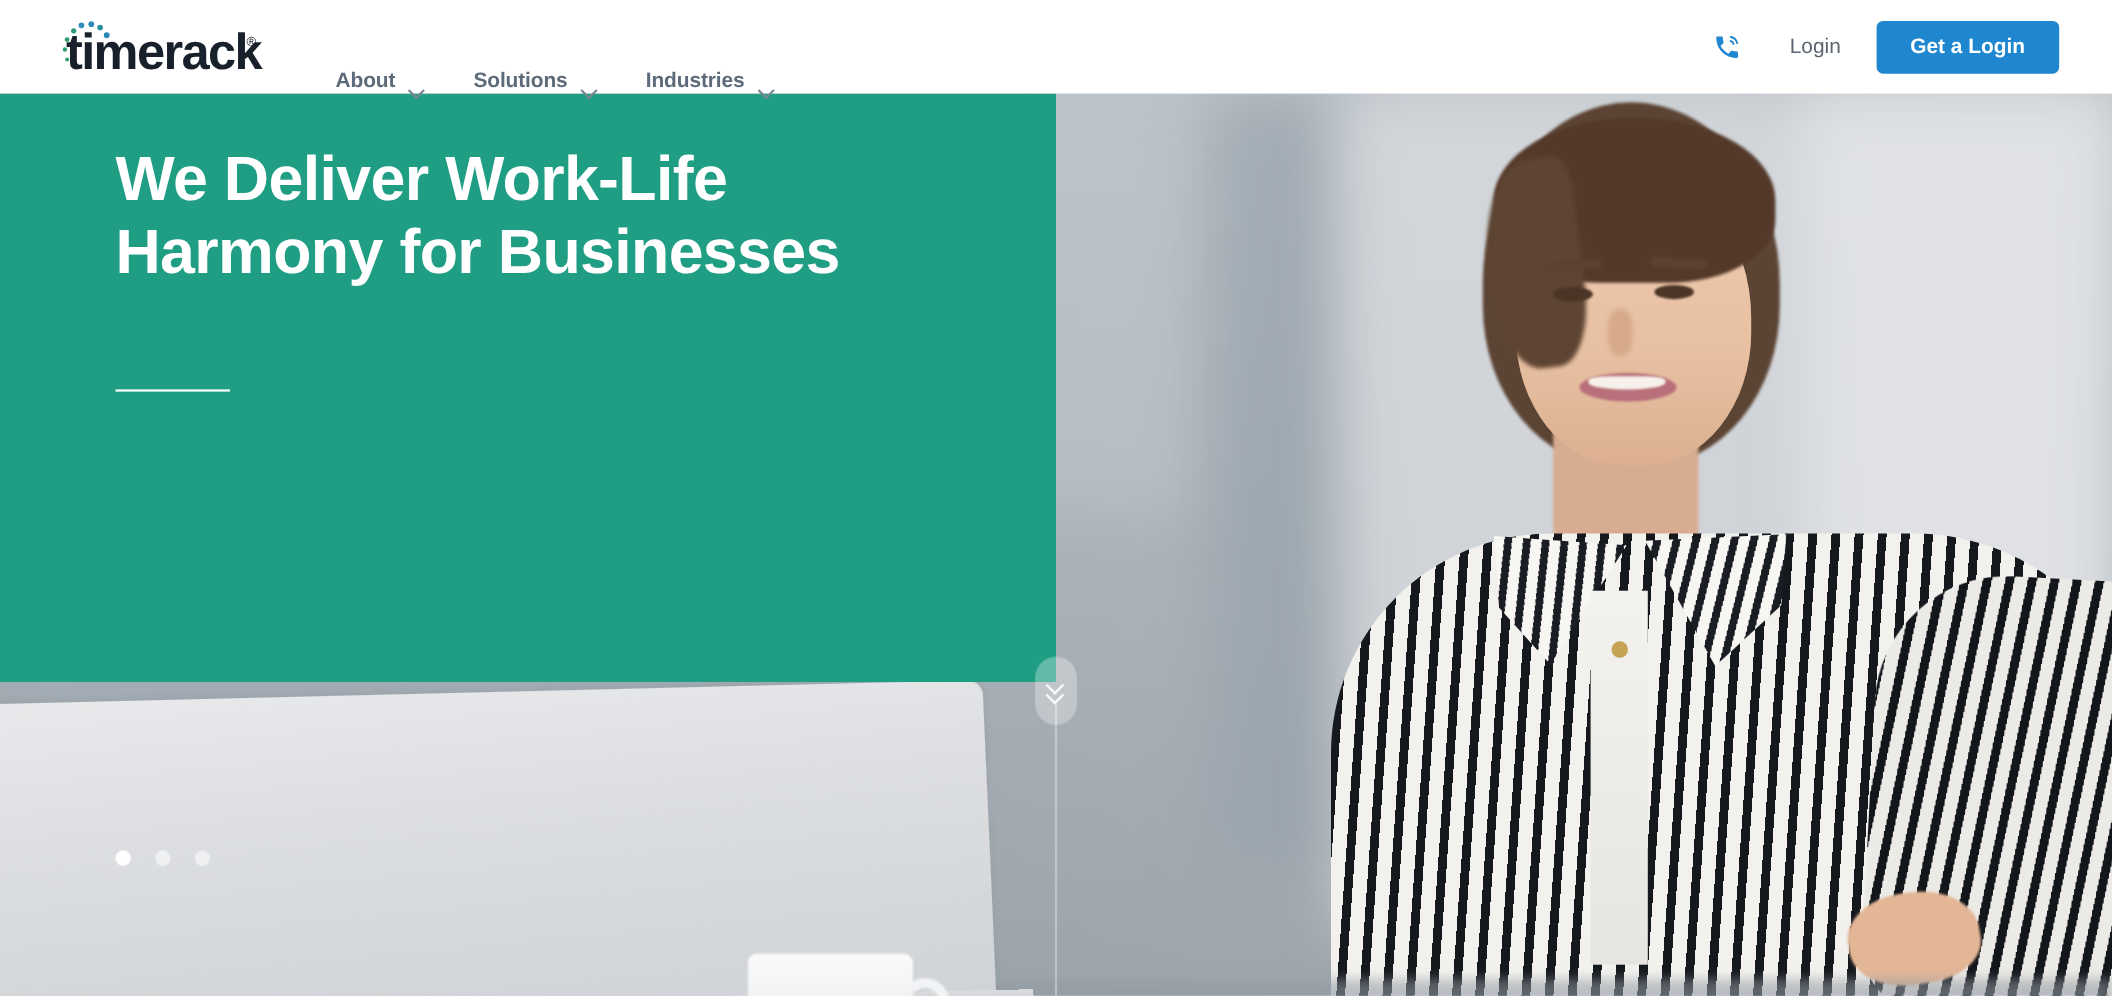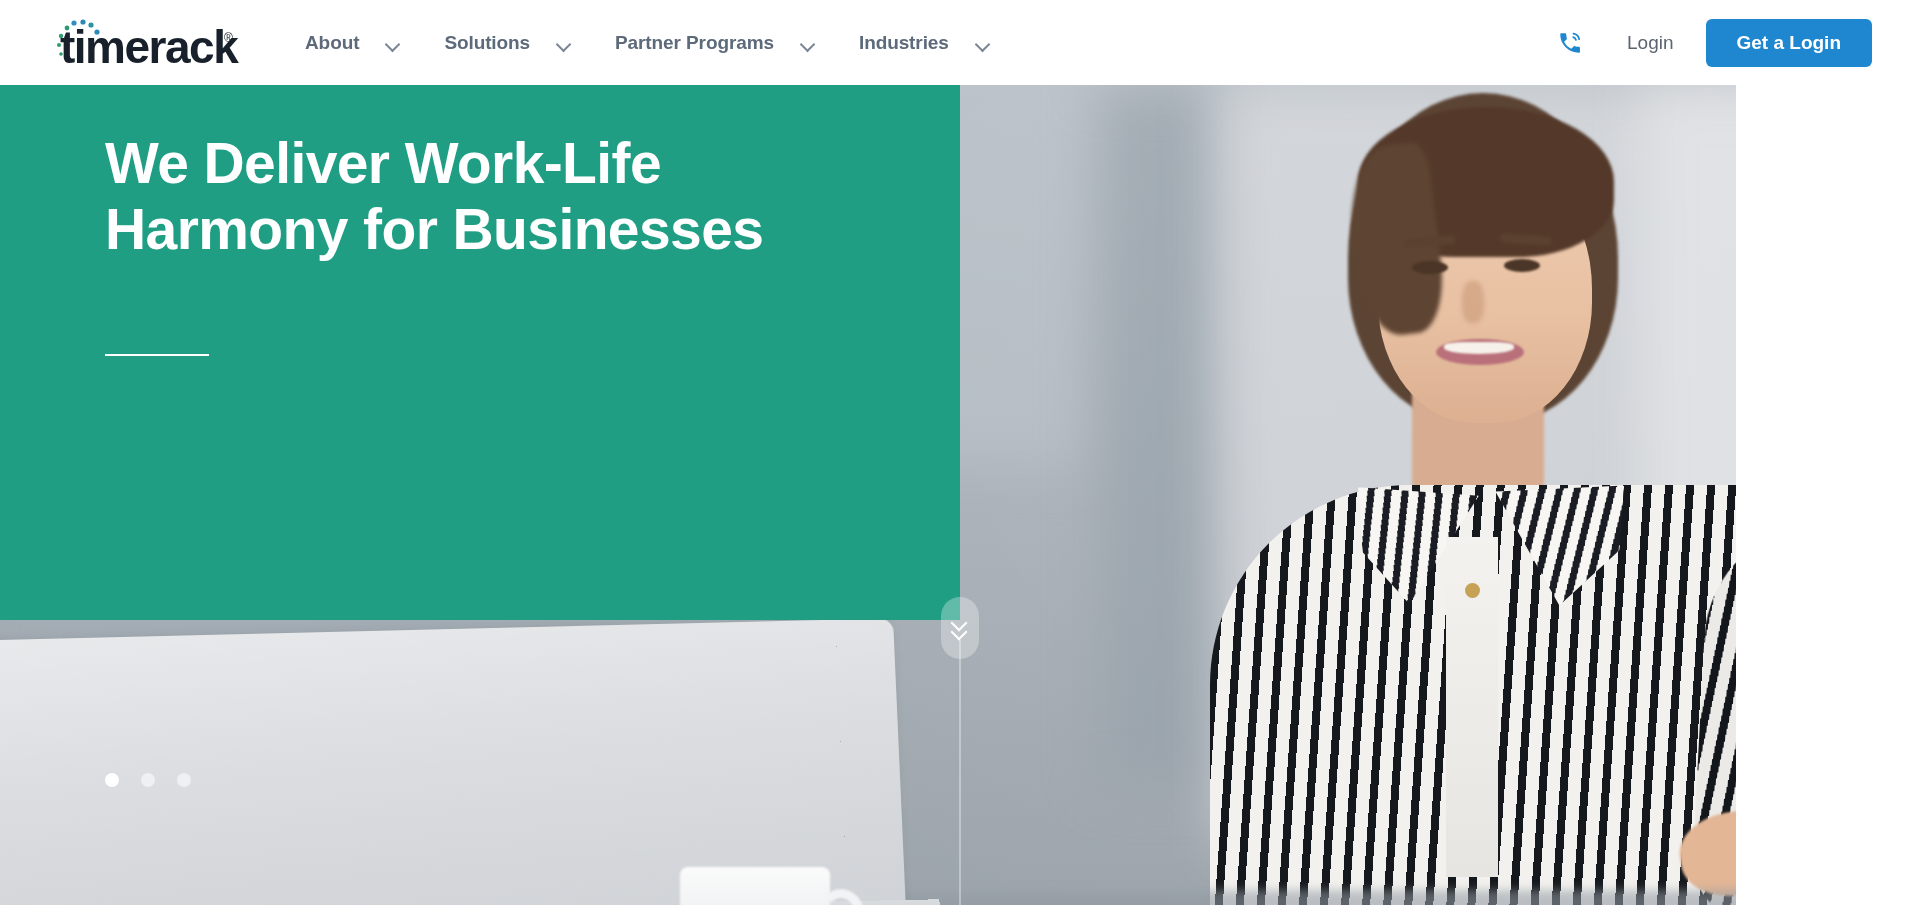--- a/index.html
+++ b/index.html
@@ -26,22 +26,22 @@
   }
   .logo-svg{ display:block; }
 
   .nav{
     position:absolute; left:283px; top:0;
     height:85px;
     display:flex; align-items:center;
     gap:0px;
   }
   .nav-item{
-    display:flex; align-items:center;
-    gap:27px;
+    display:flex; align-items:flex-end;
+    gap:13px;
     padding:0 22px;
     height:85px;
     cursor:pointer;
   }
   .nav-label{
     font-size:19px;
     font-weight:bold;
     color:#5d6a7a;
     letter-spacing:-0.1px;
     white-space:nowrap;
@@ -93,21 +93,21 @@
     padding:0 31px;
     cursor:pointer;
     white-space:nowrap;
     font-family:"Liberation Sans", sans-serif;
   }
 
   
   .hero{
     position:absolute;
     top:85px; left:0;
-    width:1736px; height:820px;
+    width:1920px; height:820px;
     overflow:hidden;
     background:#9aa3ab;
   }
 
   
   .photo{
     position:absolute; inset:0;
     background:
       
       radial-gradient(circle at 72% 36%, rgba(255,255,255,0.10) 0%, rgba(0,0,0,0.0) 55%),
@@ -391,24 +391,20 @@
     <div class="nav-item">
       <span class="nav-label">About</span>
       <span class="chev"></span>
     </div>
 
     <div class="nav-item">
       <span class="nav-label">Solutions</span>
       <span class="chev"></span>
     </div>
 
-    <div class="nav-item">
-      <span class="nav-label">Partner Programs</span>
-      <span class="chev"></span>
-    </div>
 
     <div class="nav-item">
       <span class="nav-label">Industries</span>
       <span class="chev"></span>
     </div>
 
 
   </nav>
 
   <div class="header-right">

